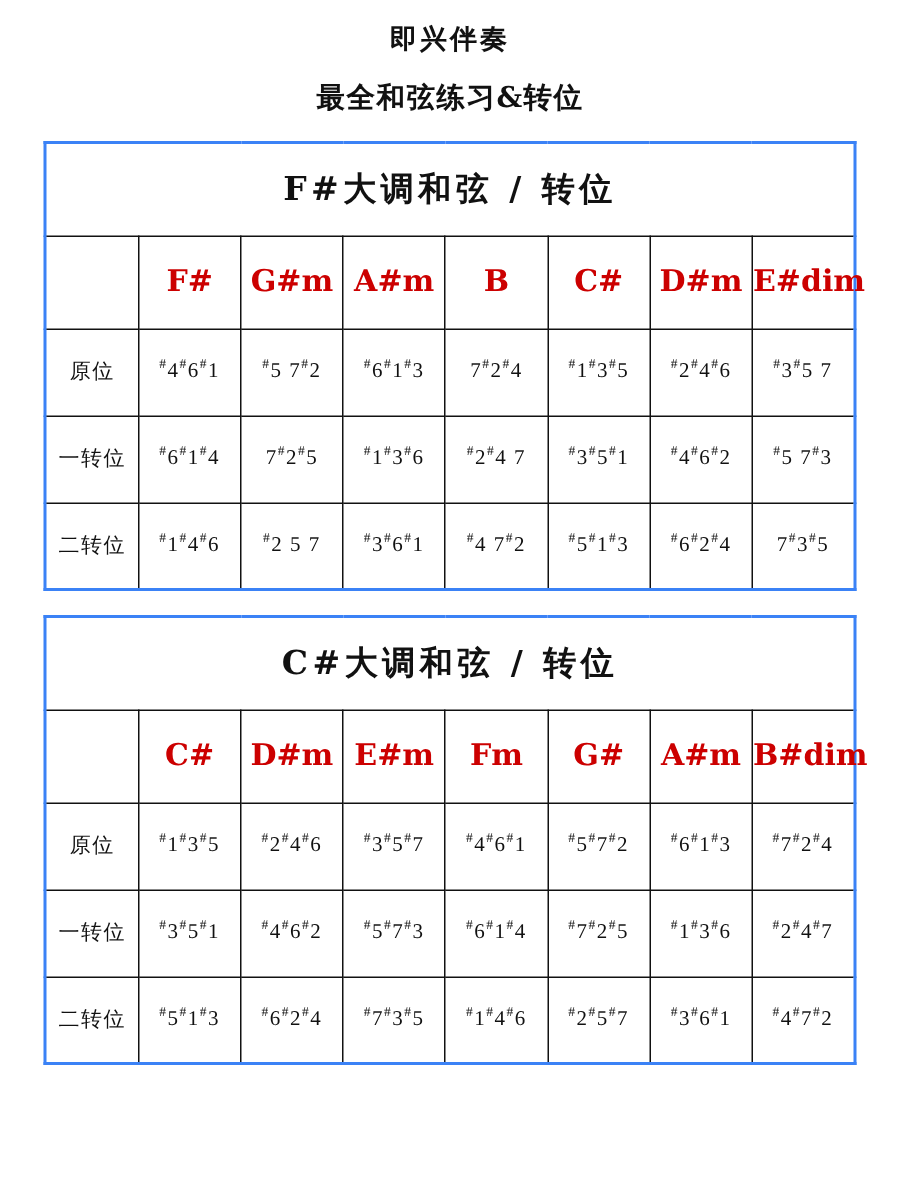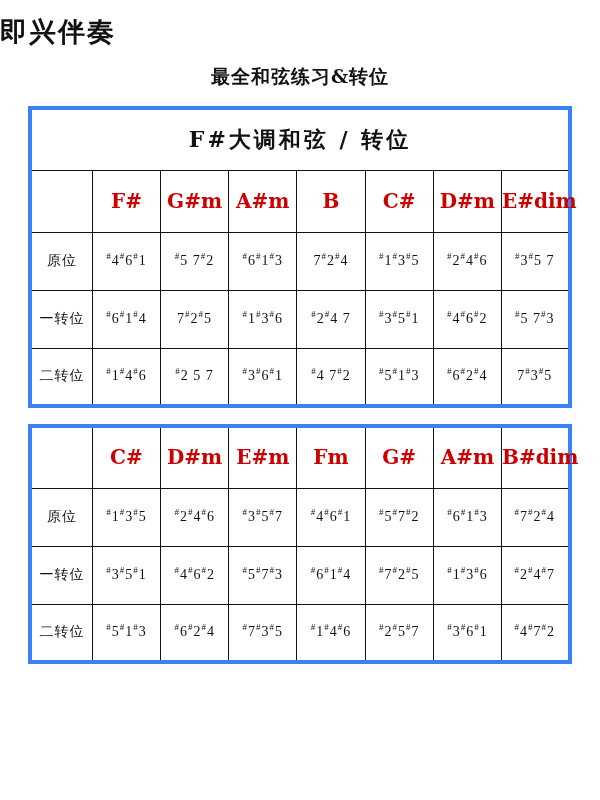--- a/index.html
+++ b/index.html
@@ -12,43 +12,43 @@
     font-family: "Liberation Sans", sans-serif;
     color: #111;
   }
   .page {
     width: 600px;
     height: 800px;
     position: relative;
     padding: 0;
   }
   .doc-title {
-    text-align: left;
-    font-family: "DejaVu Serif", serif;
-    font-size: 27px;
+    text-align: center;
+    font-family: "DejaVu Serif", serif;
+    font-size: 18px;
     font-weight: 700;
     letter-spacing: 2px;
     margin: 14px 0 0 0;
     color: #111;
   }
   .doc-subtitle {
     text-align: center;
     font-family: "DejaVu Serif", serif;
     font-size: 19px;
     font-weight: 700;
     letter-spacing: 1px;
     margin: 14px 0 16px 0;
     color: #111;
   }
   .chord-table {
     width: 540px;
     margin: 0 auto 16px auto;
     border-collapse: collapse;
     table-layout: fixed;
-    border: 4px solid #3b82f6;
+    border: 2px solid #3b82f6;
   }
   .chord-table td, .chord-table th {
     border: 1px solid #111;
     text-align: center;
     vertical-align: middle;
     padding: 0;
   }
   .table-caption {
     font-family: "DejaVu Serif", serif;
     font-size: 22px;
@@ -164,20 +164,23 @@
       <col class="lbl">
         <col class="dat">
         <col class="dat">
         <col class="dat">
         <col class="dat">
         <col class="dat">
         <col class="dat">
         <col class="dat">
     </colgroup>
     <tbody>
+      <tr>
+        <td class="table-caption" colspan="8">C#大调和弦 / 转位</td>
+      </tr>
       <tr class="hdr-row">
         <td></td>
         <td><span class="chord-name">C#</span><span class="chord-name sub"></span></td>
         <td><span class="chord-name">D</span><span class="chord-name sub">#m</span></td>
         <td><span class="chord-name">E</span><span class="chord-name sub">#m</span></td>
         <td><span class="chord-name">Fm</span><span class="chord-name sub"></span></td>
         <td><span class="chord-name">G#</span><span class="chord-name sub"></span></td>
         <td><span class="chord-name">A</span><span class="chord-name sub">#m</span></td>
         <td><span class="chord-name">B</span><span class="chord-name sub">#dim</span></td>
       </tr>

